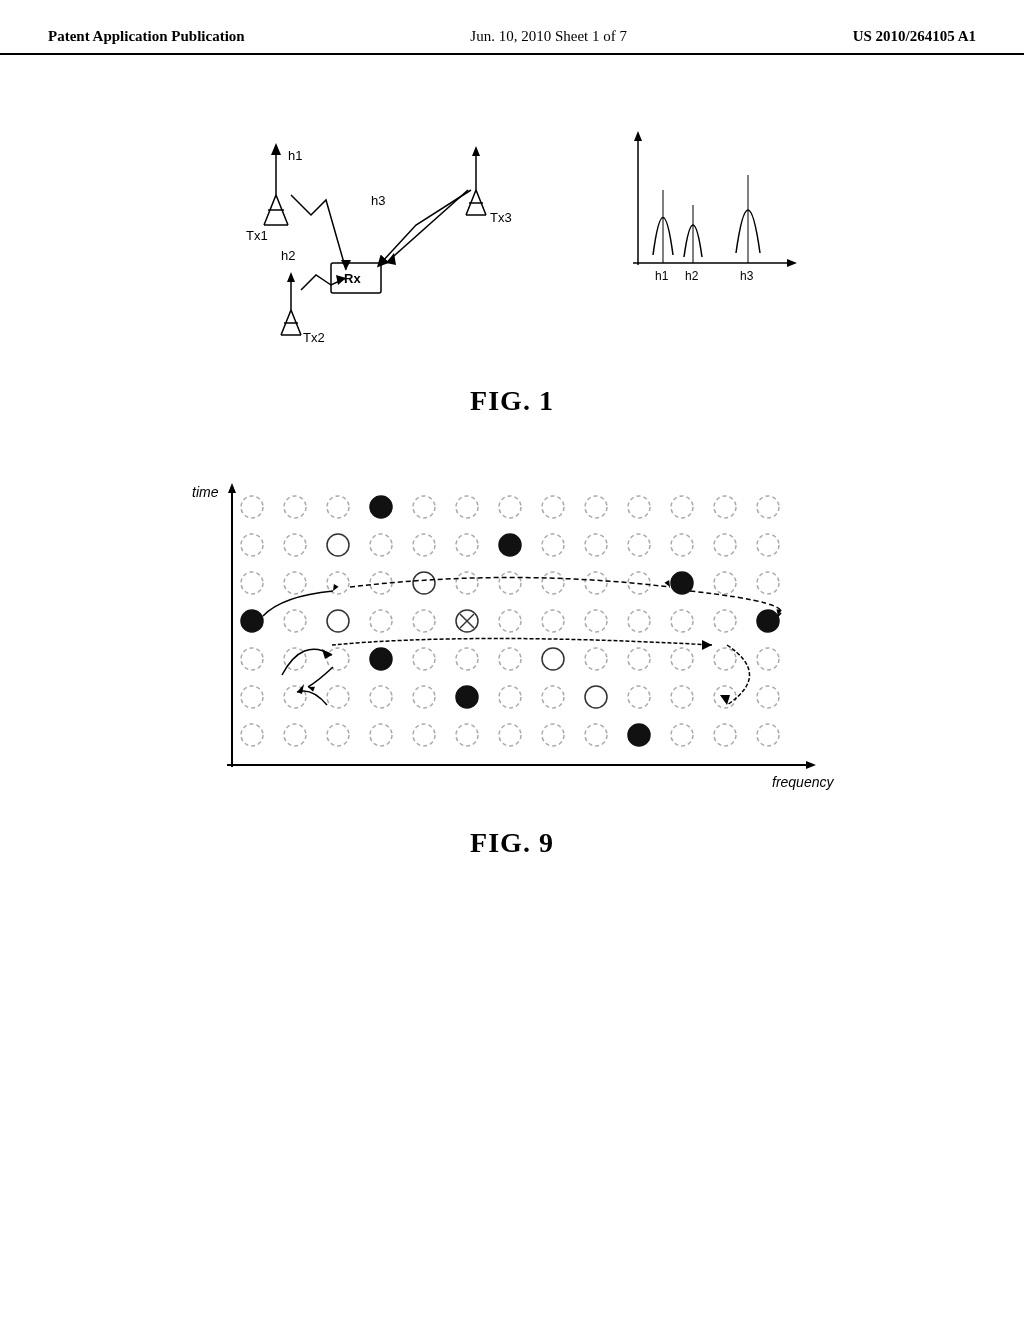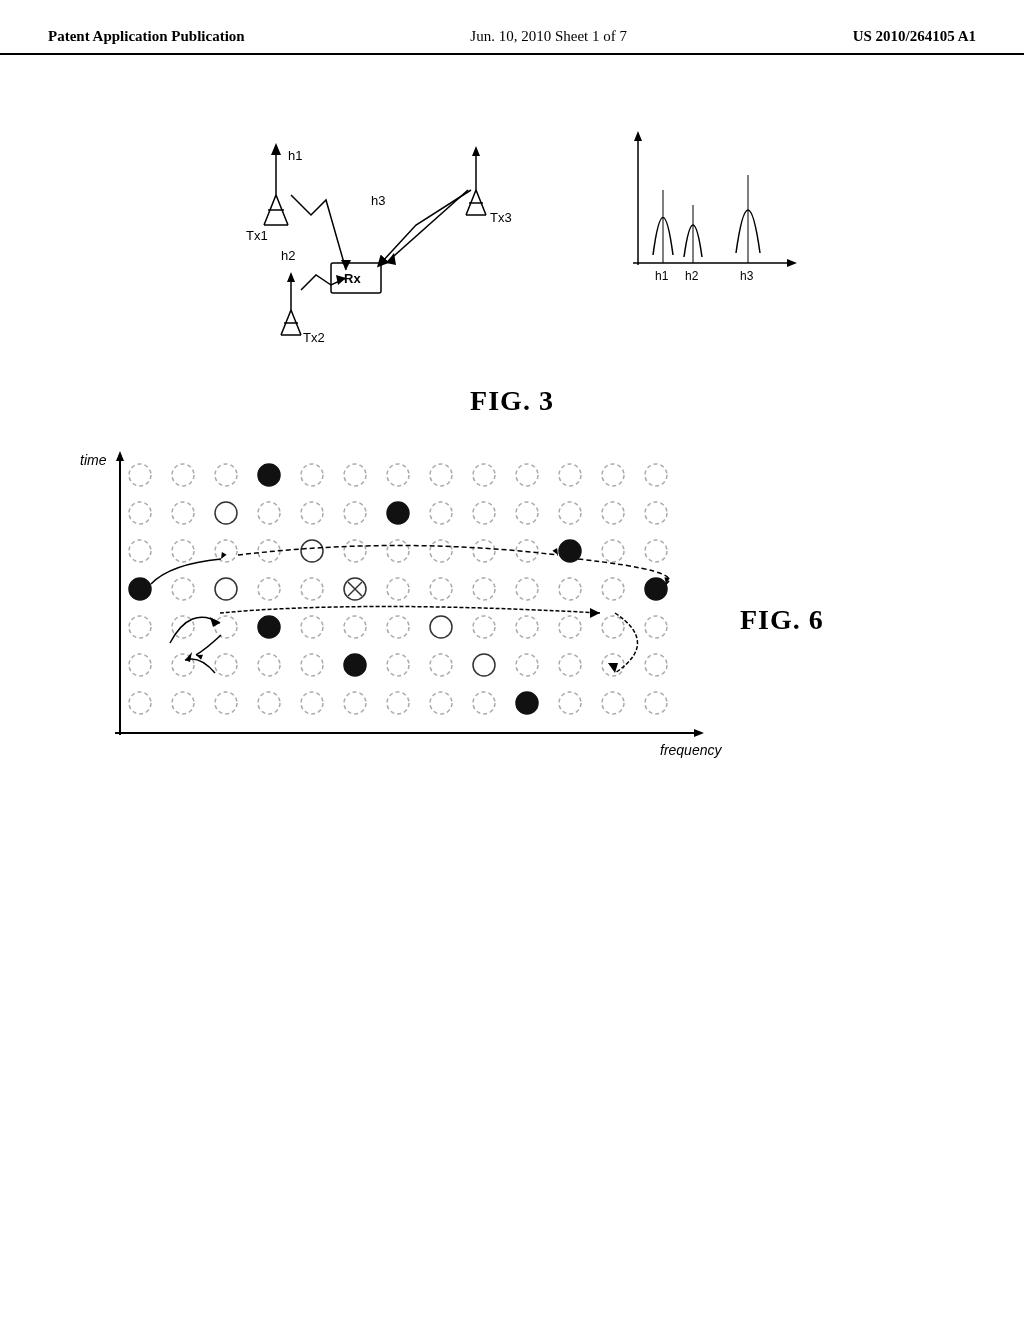--- a/index.html
+++ b/index.html
@@ -70,23 +70,23 @@
     .fig-label {
       font-size: 28px;
       font-weight: bold;
       text-align: center;
       margin-top: 10px;
       letter-spacing: 1px;
     }
 
     
     .fig2-container {
-      margin-top: 28px;
+      margin-top: 60px;
       display: flex;
-      flex-direction: row;
+      flex-direction: column;
       align-items: center;
     }
 
     .fig2-diagram {
       position: relative;
       width: 680px;
       height: 340px;
     }
   </style>
 </head>
@@ -188,21 +188,21 @@
           <text x="77" y="155" font-size="12" font-family="Arial">h2</text>
 
           <line x1="140" y1="138" x2="140" y2="50" stroke="#000" stroke-width="1"></line>
           <path d="M 128,128 Q 140,42 152,128" stroke="#000" stroke-width="1.5" fill="none"></path>
 
           <text x="132" y="155" font-size="12" font-family="Arial">h3</text>
         </svg>
       </div>
     </div>
 
-    <div class="fig-label">FIG. 3</div>
+    <div class="fig-label">FIG. 1</div>
   </div>
 
   <div class="fig2-container">
     <div class="fig2-diagram">
       <svg width="680" height="340">
 
         <line x1="60" y1="10" x2="60" y2="290" stroke="#000" stroke-width="2"></line>
         <polygon points="60,6 56,16 64,16" fill="#000"></polygon>
 
         <text x="20" y="20" font-size="14" font-family="Arial" font-style="italic">time</text>
@@ -330,16 +330,16 @@
             <path d="M 178,110 Q 338,91 498,110" stroke="#000" stroke-width="1.5" fill="none" stroke-dasharray="5,3"></path>
             <polygon points="498,110 492.4155632810175,105.77932866339016 497.1370097609623,103.0534002672296" fill="#000"></polygon>
           </g>
         </svg>
 
       
       <div style="position:absolute; top:0; left:0; width:680px; height:340px; pointer-events:none;">
       </div>
     </div>
 
-    <div class="fig-label">FIG. 6</div>
+    <div class="fig-label">FIG. 9</div>
   </div>
 
 </div>
 
 </body></html>

